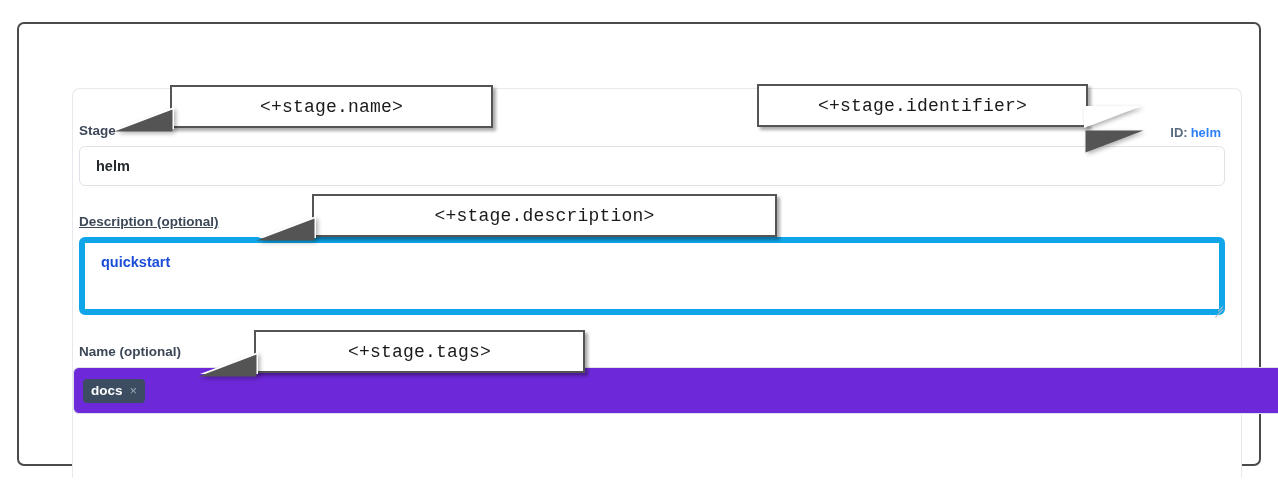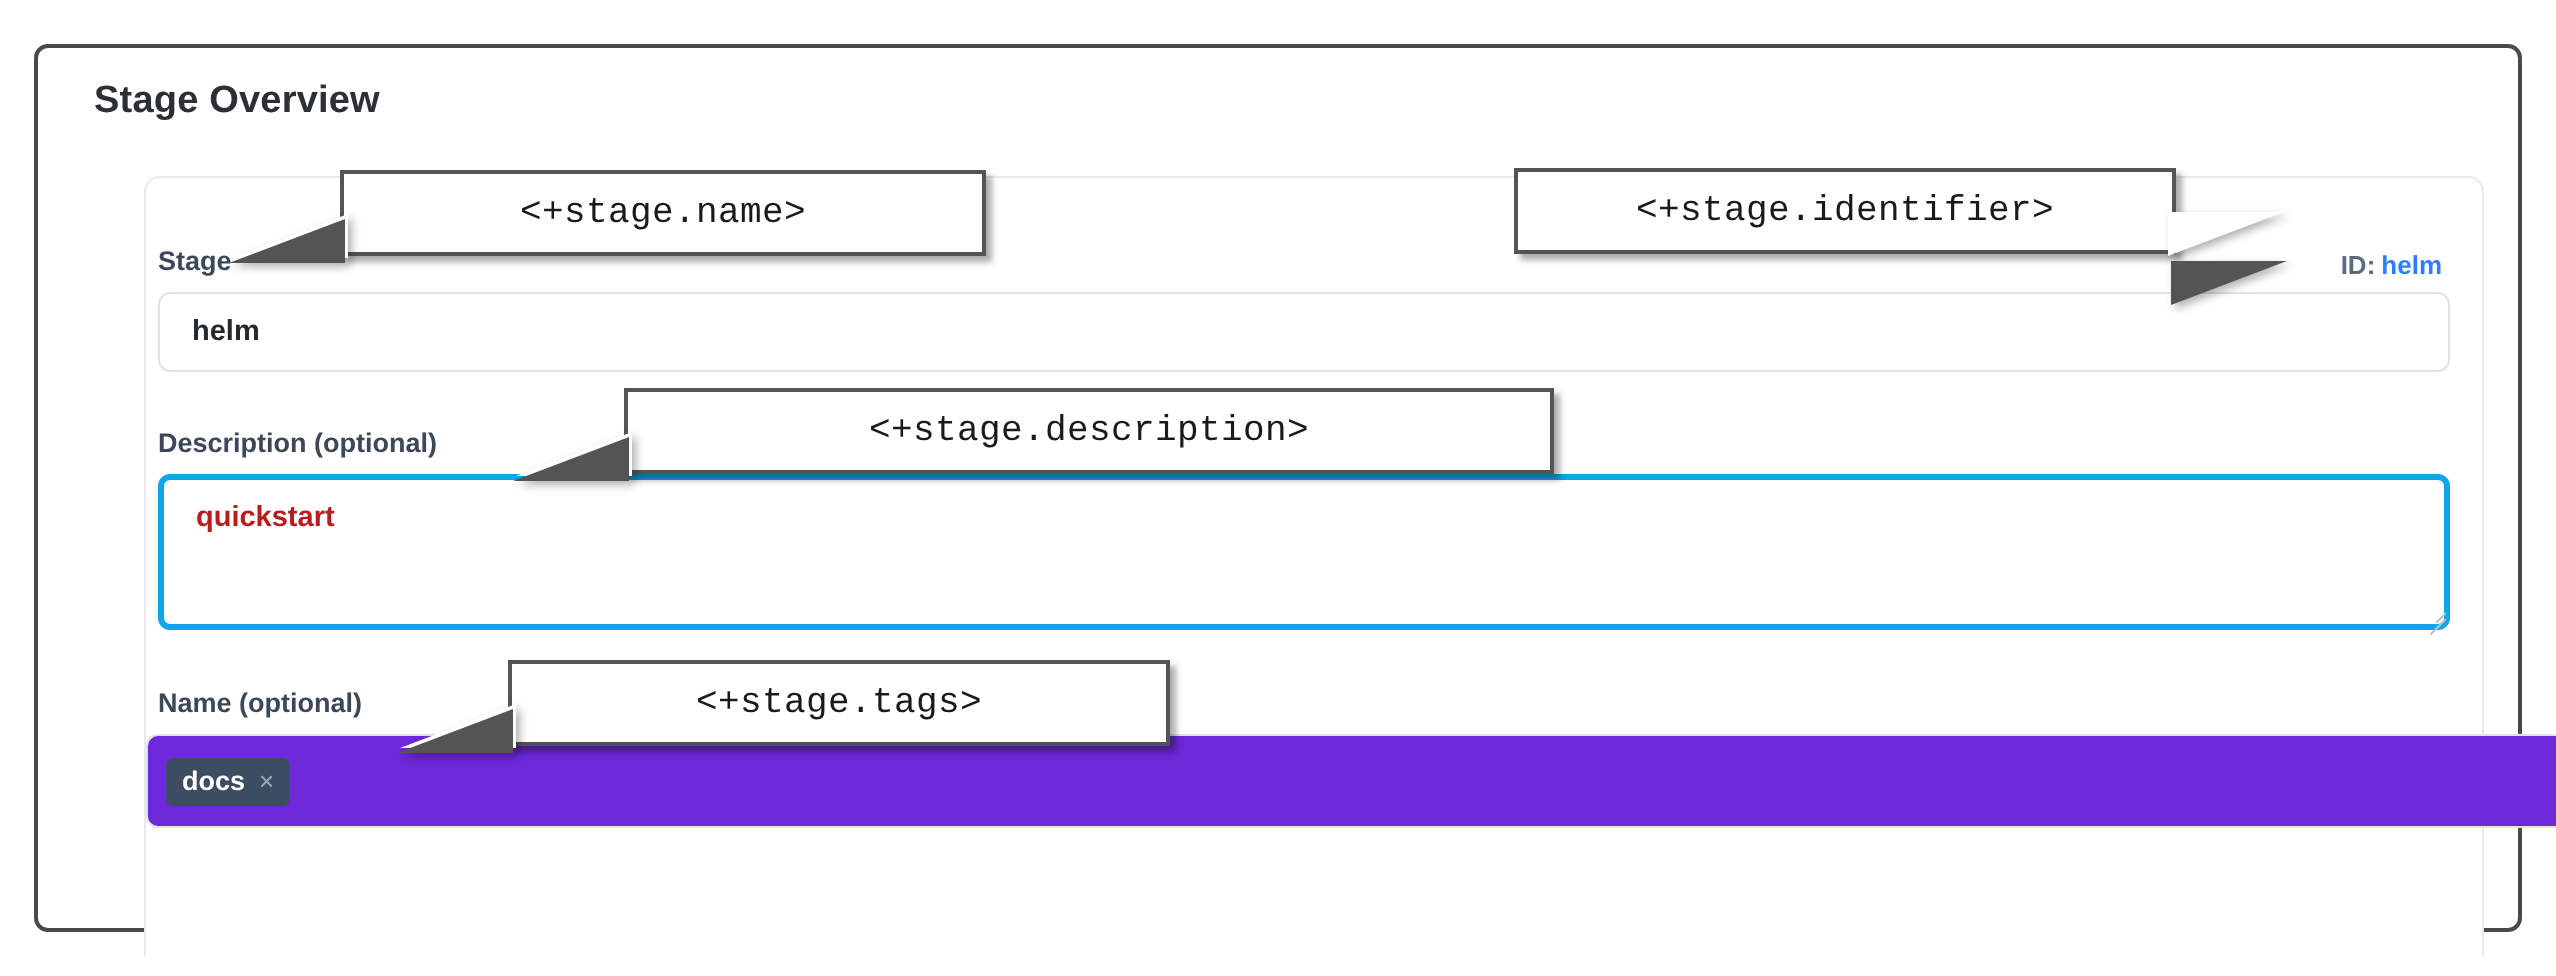--- a/index.html
+++ b/index.html
@@ -102,26 +102,26 @@
     outline: none;
   }
 
   .textarea-box {
     position: absolute;
     left: 6px;
     width: 1146px;
     height: 78px;
     box-sizing: border-box;
     background: #ffffff;
-    border: 3px solid #0ea5e9;
+    border: 6px solid #0ea5e9;
     border-radius: 6px;
     font-family: "Liberation Sans", sans-serif;
     font-size: 14.5px;
     font-weight: bold;
-    color: #b91c1c;
+    color: #1d4ed8;
     padding: 11px 16px;
     outline: none;
     resize: none;
     overflow: hidden;
   }
   .resize-grip {
     position: absolute;
     width: 12px;
     height: 12px;
     pointer-events: none;
@@ -245,36 +245,35 @@
   #callout-description{ left: 312px; top: 194px; width: 465px; height: 43px; }
   #callout-tags       { left: 254px; top: 330px; width: 331px; height: 43px; }
 </style>
 </head>
 <body>
 
 <div class="screen">
 
   <div class="outer-frame"></div>
 
-  <div class="page-title">Stage Overview</div>
 
   <div class="card">
 
     <div class="field">
       <div class="field-label" style="left:6px; top:34px;">Stage</div>
 
       <div class="id-line">
         <span class="id-key">ID:</span><span class="id-val">helm</span>
       </div>
 
       <input class="text-input" style="top: 57px;" type="text" value="helm">
     </div>
 
     <div class="field">
-      <div class="field-label" style="left:6px; top:125px;">Description (optional)</div>
+      <div class="field-label" style="left:6px; top:125px;text-decoration:underline;">Description (optional)</div>
 
       <div style="position:absolute; left:0; top:148px; width:1158px;">
         <textarea class="textarea-box" style="top: 0px;">quickstart</textarea>
         <span class="resize-grip" style="left:1138px; top:62px;">
           <i class="l1"></i>
             <i class="l2"></i>
         </span>
       </div>
     </div>
 

